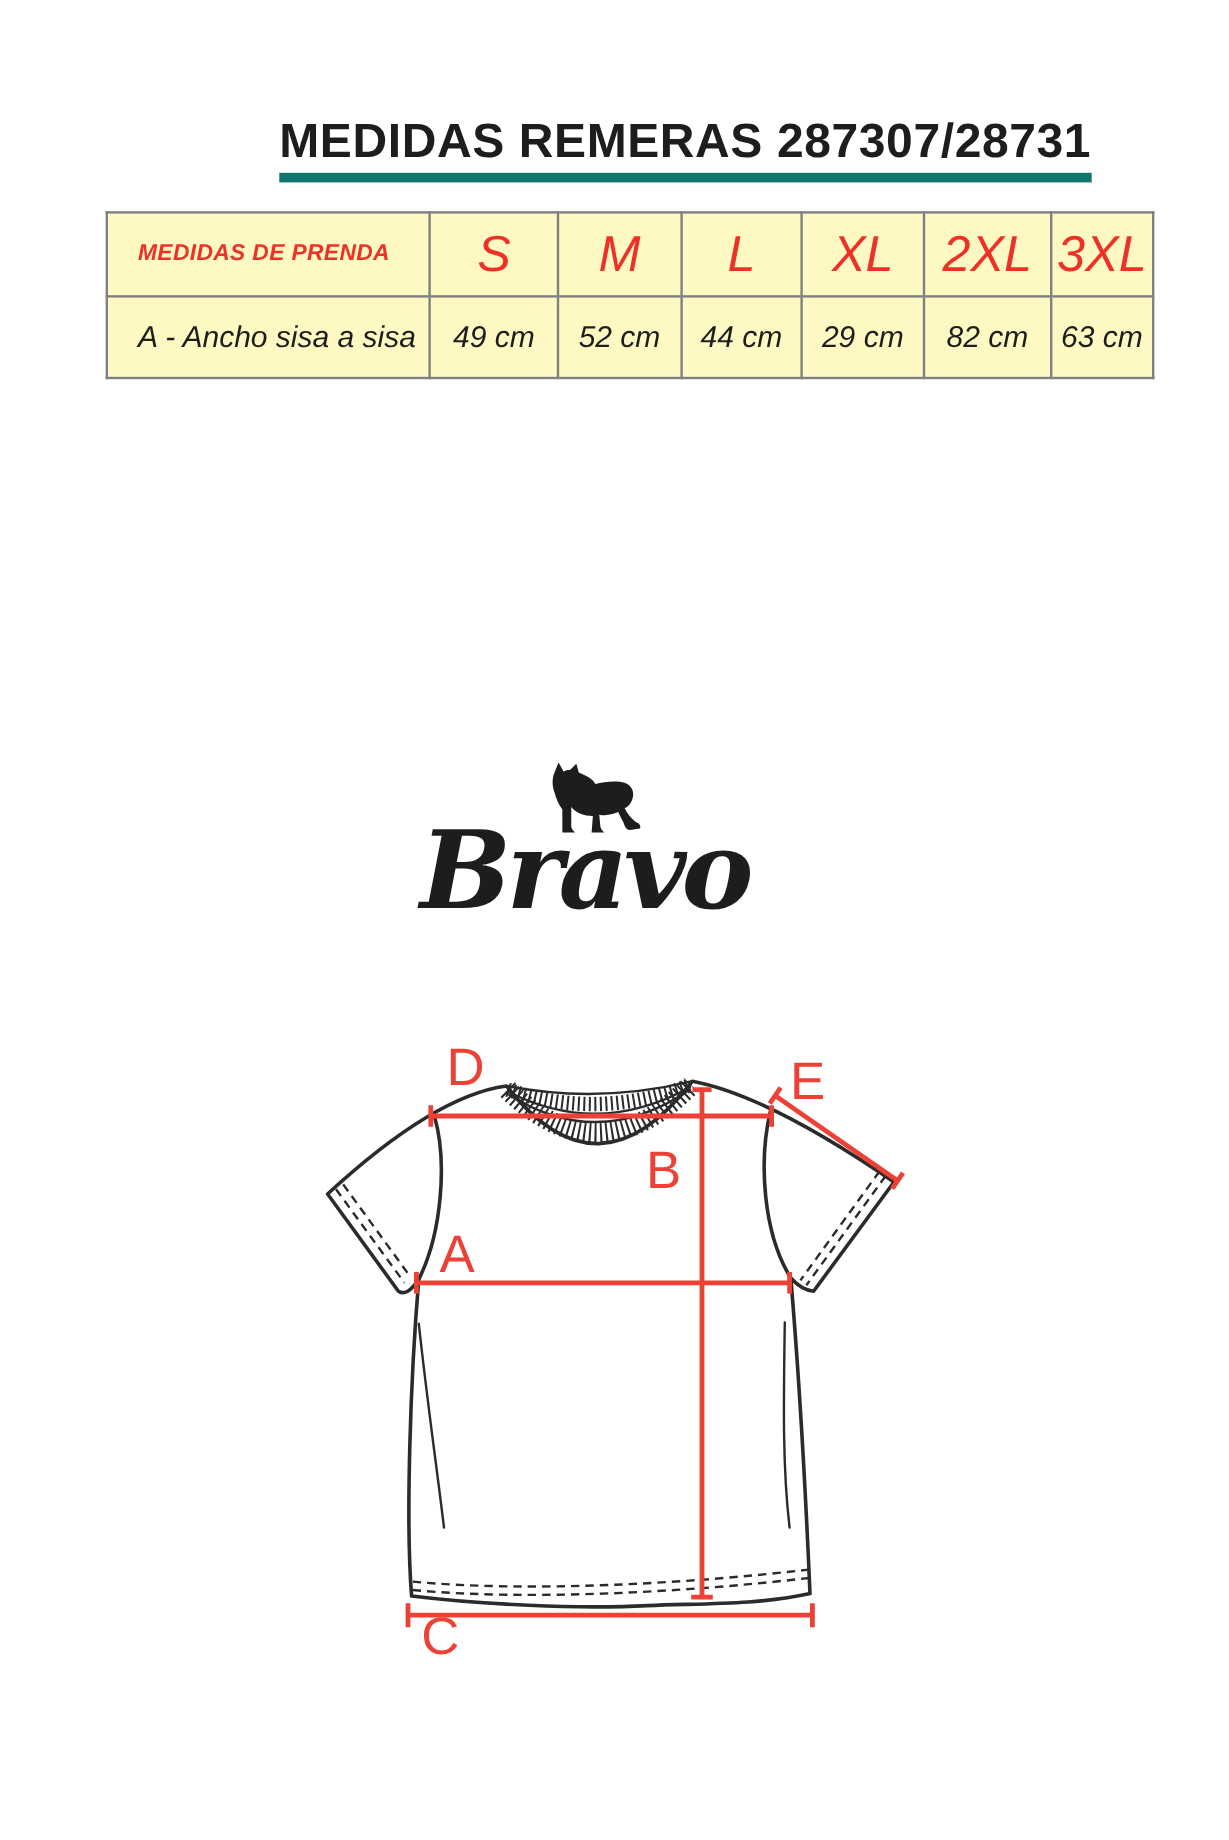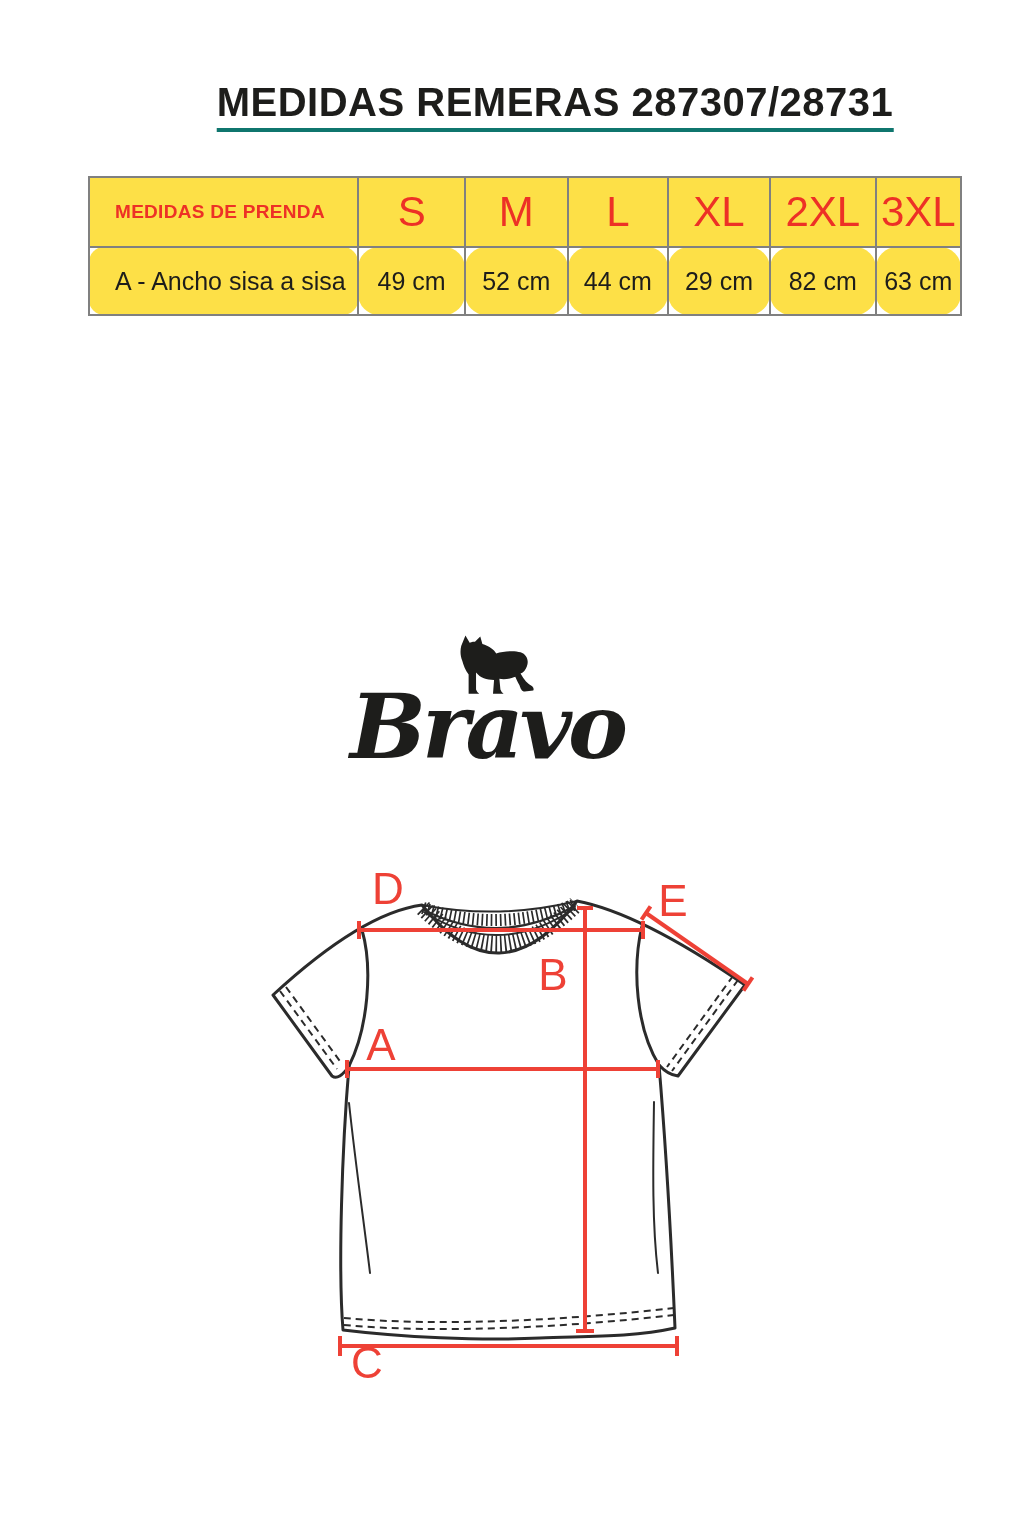--- a/index.html
+++ b/index.html
@@ -10,43 +10,44 @@
     background:#ffffff;
     font-family:"Liberation Sans", sans-serif;
     overflow:hidden;
   }
   
   .title{
     position:absolute;
     top:80px;
     left:555px;
     transform:translateX(-50%);
-    margin:0;
+    margin:16px;
     font-size:40px;
     font-weight:bold;
     color:#1d1d1b;
     letter-spacing:0.5px;
     white-space:nowrap;
-    border-bottom:4px solid #0f766e;
+    border-bottom:8px solid #0f766e;
     padding-bottom:3px;
   }
   
   table.size-table{
     position:absolute;
     left:88px;
     top:176px;
     width:874px;
     border-collapse:collapse;
     table-layout:fixed;
     color:#1d1d1b;
   }
   table.size-table th, table.size-table td{
     border:2px solid #808080;
-    background:#fde047;
+    background:#fef9c3;
     overflow:visible;
+    font-style:italic;
   }
   tr.head-row{height:70px;}
   tr.data-row{height:68px;}
   th.measure-head{
     color:#ed3126;
     font-size:19px;
     font-weight:bold;
     text-align:left;
     padding-left:25px;
     letter-spacing:0.3px;
@@ -56,28 +57,26 @@
     font-size:42px;
     font-weight:400;
     text-align:center;
   }
   td.row-label{
     font-size:25px;
     font-weight:400;
     text-align:left;
     padding-left:25px;
     white-space:nowrap;
-    border-radius:15px;
   }
   td.cell-val{
     font-size:25px;
     font-weight:400;
     text-align:center;
     white-space:nowrap;
-    border-radius:21px;
   }
   
   .dog-logo{
     position:absolute;
     left:440px;
     top:633px;
     width:106px;
     height:79px;
   }
   .brand-script{

